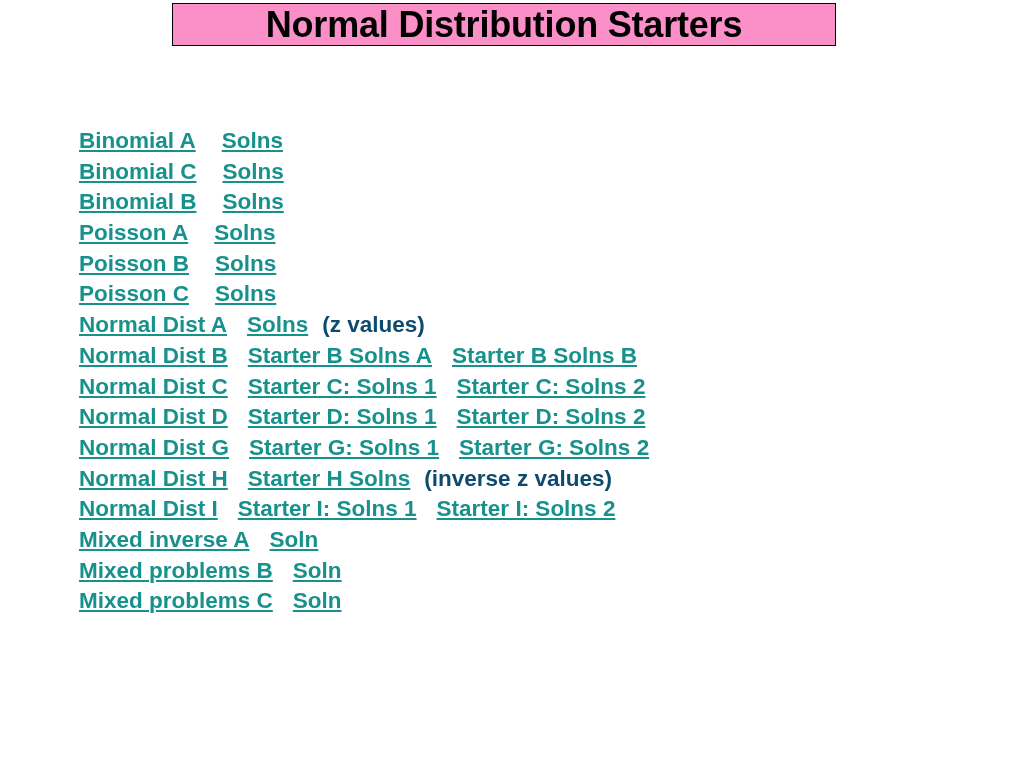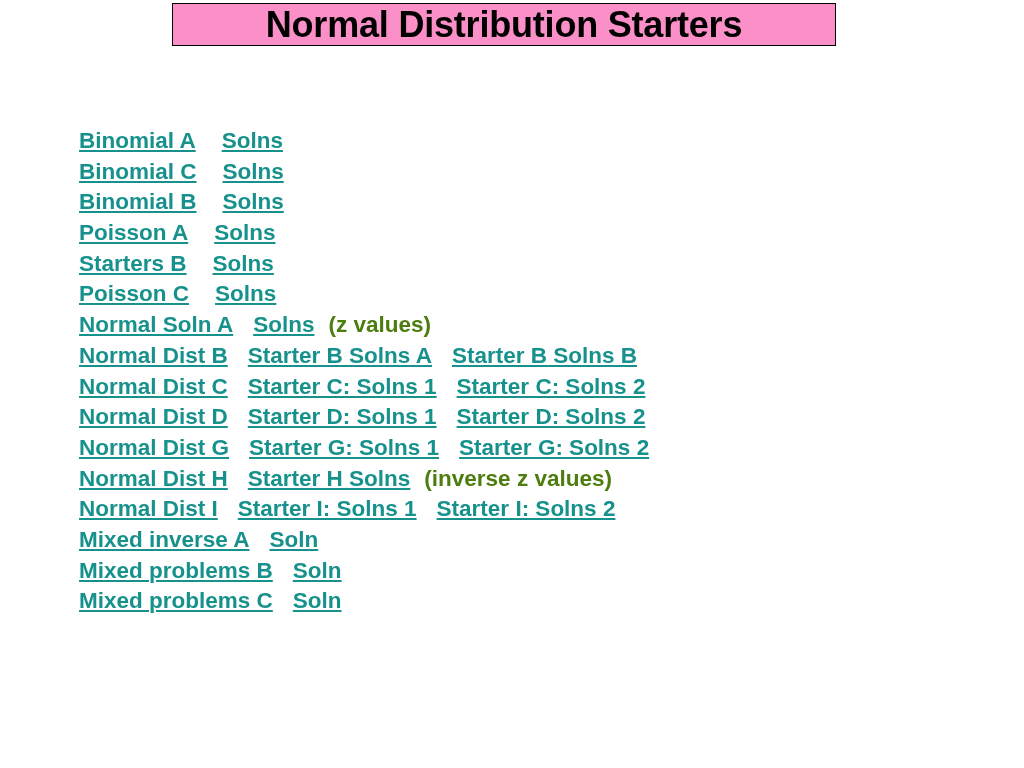--- a/index.html
+++ b/index.html
@@ -56,43 +56,43 @@
   }
   .lnk {
     color: #17918c;
     text-decoration: underline;
     text-decoration-thickness: 2px;
     text-underline-offset: 2px;
     cursor: pointer;
     display: inline-block;
   }
   .note {
-    color: #4d7c0f;
+    color: #0c4a6e;
     text-decoration: none;
     display: inline-block;
   }
   .gap-sm { display: inline-block; width: 14px; }
   .gap-md { display: inline-block; width: 20px; }
   .gap-lg { display: inline-block; width: 26px; }
 </style>
 </head>
 <body>
 
 <div id="title-bar">
   <span id="title-text">Normal Distribution Starters</span>
 </div>
 
 <div id="link-list">
     <div class="link-row"><span class="lnk">Binomial A</span><span class="gap-lg"></span><span class="lnk">Solns</span></div>
     <div class="link-row"><span class="lnk">Binomial C</span><span class="gap-lg"></span><span class="lnk">Solns</span></div>
     <div class="link-row"><span class="lnk">Binomial B</span><span class="gap-lg"></span><span class="lnk">Solns</span></div>
     <div class="link-row"><span class="lnk">Poisson A</span><span class="gap-lg"></span><span class="lnk">Solns</span></div>
-    <div class="link-row"><span class="lnk">Starters B</span><span class="gap-lg"></span><span class="lnk">Solns</span></div>
+    <div class="link-row"><span class="lnk">Poisson B</span><span class="gap-lg"></span><span class="lnk">Solns</span></div>
     <div class="link-row"><span class="lnk">Poisson C</span><span class="gap-lg"></span><span class="lnk">Solns</span></div>
-    <div class="link-row"><span class="lnk">Normal Soln A</span><span class="gap-md"></span><span class="lnk">Solns</span><span class="gap-sm"></span><span class="note">(z values)</span></div>
+    <div class="link-row"><span class="lnk">Normal Dist A</span><span class="gap-md"></span><span class="lnk">Solns</span><span class="gap-sm"></span><span class="note">(z values)</span></div>
     <div class="link-row"><span class="lnk">Normal Dist B</span><span class="gap-md"></span><span class="lnk">Starter B Solns A</span><span class="gap-md"></span><span class="lnk">Starter B Solns B</span></div>
     <div class="link-row"><span class="lnk">Normal Dist C</span><span class="gap-md"></span><span class="lnk">Starter C: Solns 1</span><span class="gap-md"></span><span class="lnk">Starter C: Solns 2</span></div>
     <div class="link-row"><span class="lnk">Normal Dist D</span><span class="gap-md"></span><span class="lnk">Starter D: Solns 1</span><span class="gap-md"></span><span class="lnk">Starter D: Solns 2</span></div>
     <div class="link-row"><span class="lnk">Normal Dist G</span><span class="gap-md"></span><span class="lnk">Starter G: Solns 1</span><span class="gap-md"></span><span class="lnk">Starter G: Solns 2</span></div>
     <div class="link-row"><span class="lnk">Normal Dist H</span><span class="gap-md"></span><span class="lnk">Starter H Solns</span><span class="gap-sm"></span><span class="note">(inverse z values)</span></div>
     <div class="link-row"><span class="lnk">Normal Dist I</span><span class="gap-md"></span><span class="lnk">Starter I: Solns 1</span><span class="gap-md"></span><span class="lnk">Starter I: Solns 2</span></div>
     <div class="link-row"><span class="lnk">Mixed inverse A</span><span class="gap-md"></span><span class="lnk">Soln</span></div>
     <div class="link-row"><span class="lnk">Mixed problems B</span><span class="gap-md"></span><span class="lnk">Soln</span></div>
     <div class="link-row"><span class="lnk">Mixed problems C</span><span class="gap-md"></span><span class="lnk">Soln</span></div>
   </div>

